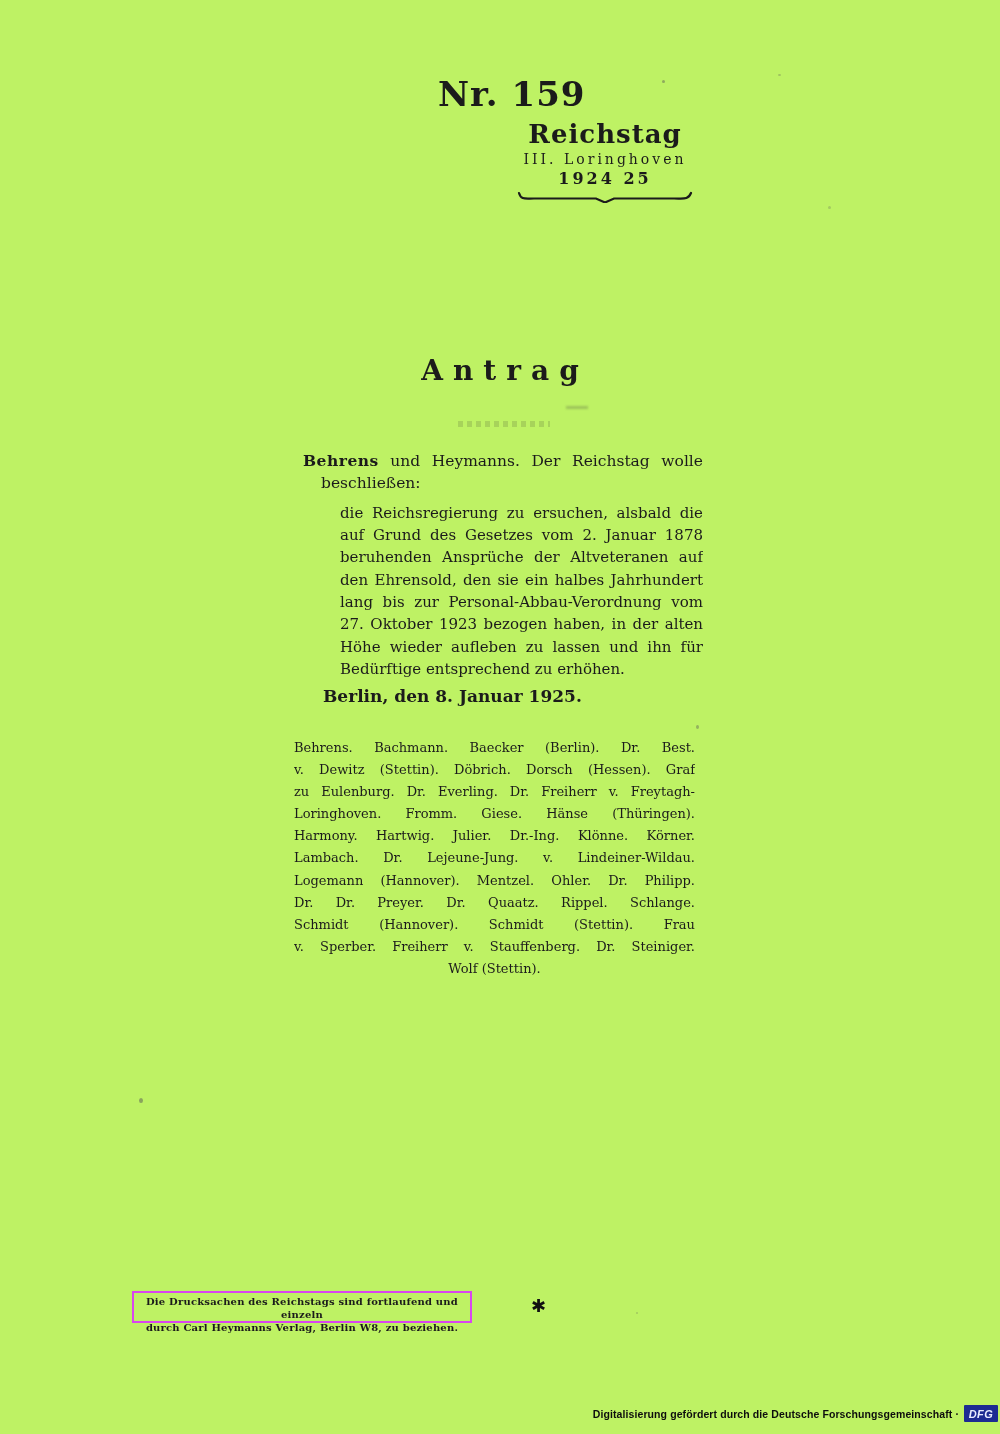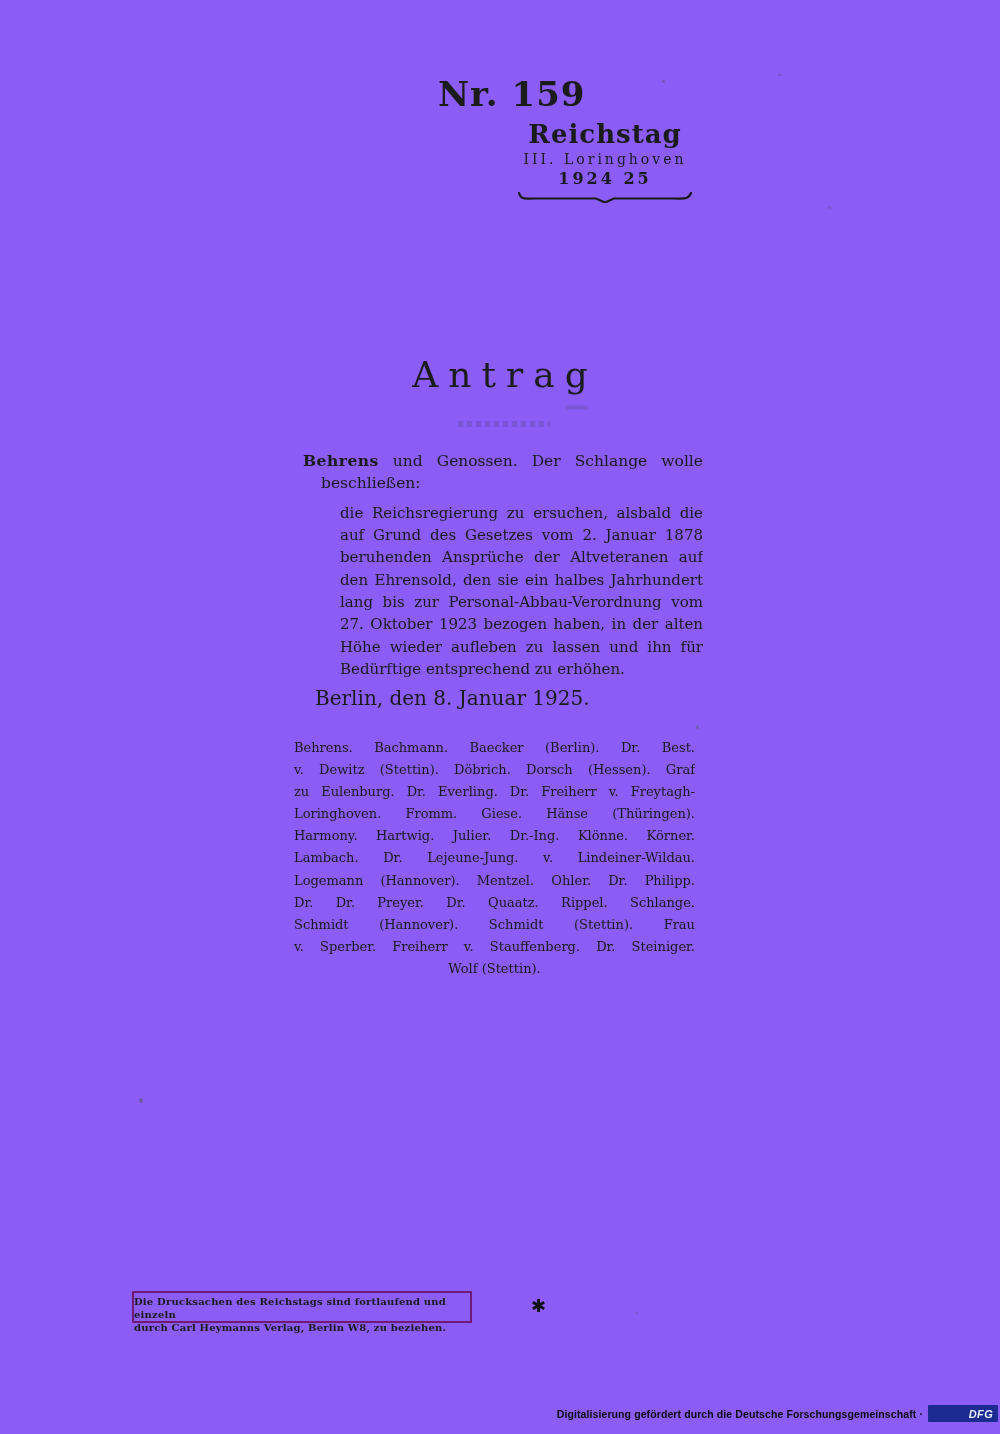--- a/index.html
+++ b/index.html
@@ -1,70 +1,70 @@
 <!DOCTYPE html>
 <html lang="de"><head>
 <meta charset="utf-8">
 <style>
   html,body{margin:0;padding:0;background:#ffffff;}
   .page{
     position:relative;
     width:1000px;height:1434px;
-    background:#8b5cf6;
+    background:#bef264;
     font-family:"DejaVu Serif", serif;
     color:#1b1b1b;
     overflow:hidden;
   }
   
   .doc-number{
     position:absolute;left:438px;top:74px;
     font-size:34px;font-weight:bold;letter-spacing:1px;white-space:nowrap;
   }
   .head-center{position:absolute;left:505px;top:118px;width:200px;text-align:center;}
   .institution{font-size:26px;font-weight:bold;line-height:32px;letter-spacing:1px;}
   .period{font-size:14px;line-height:19px;letter-spacing:3px;white-space:nowrap;}
   .years{font-size:16px;font-weight:bold;letter-spacing:3px;line-height:19px;}
   .head-rule{display:block;margin:2px auto 0;}
   
   .title{
     position:absolute;left:300px;top:354px;width:400px;
-    text-align:center;font-size:36px;font-weight:normal;
+    text-align:center;font-size:28px;font-weight:bold;
     letter-spacing:10px;text-indent:10px;white-space:nowrap;
   }
   .smudge{
     position:absolute;left:458px;top:421px;width:92px;height:6px;
     background:repeating-linear-gradient(90deg,rgba(40,40,40,.28) 0 5px,rgba(0,0,0,0) 5px 9px);
     filter:blur(.7px);opacity:.55;
   }
   .smudge2{
     position:absolute;left:566px;top:406px;width:22px;height:3px;
     background:rgba(60,60,60,.25);filter:blur(.8px);
   }
   
   .motion{position:absolute;left:303px;top:450px;width:400px;font-size:15.5px;}
   .motion .line{height:22.4px;line-height:22.4px;overflow:hidden;}
   .j{text-align:justify;text-align-last:justify;}
   .b{font-weight:bold;letter-spacing:.5px;margin-top:48px;}
   .hang{padding-left:18px;}
   .clause{margin-top:7px;font-size:15px;}
   .clause .line{padding-left:37px;height:22.3px;line-height:22.3px;}
-  .dateline{position:absolute;left:315px;top:686px;font-size:20px;white-space:nowrap;}
+  .dateline{position:absolute;left:323px;top:686px;font-size:17px;white-space:nowrap;font-weight:bold;}
   
   .signatories{position:absolute;left:294px;top:737px;width:401px;font-size:13px;}
   .signatories .line{height:22.1px;line-height:22.1px;overflow:hidden;}
   .center{text-align:center;text-align-last:center;}
   
   .imprint{
     position:absolute;left:116px;top:1266px;
     font-size:11.5px;font-weight:bold;letter-spacing:.4px;white-space:nowrap;
   }
   .pubbox{
     position:absolute;left:132px;top:1291px;width:340px;height:32px;
-    border:2px solid #701a75;box-sizing:border-box;
-    font-size:10px;font-weight:bold;line-height:13px;
+    border:2px solid #d946ef;box-sizing:border-box;
+    text-align:center;font-size:10px;font-weight:bold;line-height:13px;
     padding-top:2px;letter-spacing:.2px;
   }
   .star{
     position:absolute;left:531px;top:1295px;
     font-family:"DejaVu Sans",sans-serif;font-size:18px;font-weight:bold;color:#111;
   }
   
   .credit{
     position:absolute;right:2px;top:1405px;
     display:flex;align-items:center;gap:5px;
@@ -101,21 +101,21 @@
       <path d="M3 3 C5 10 9 8.5 18 8.5 L80 8.5 L89 12.5 L98 8.5 L158 8.5 C168 8.5 172 10 175 3" fill="none" stroke="#1b1b1b" stroke-width="2.2" stroke-linecap="round"></path>
     </svg>
   </div>
 
   <div class="title">Antrag</div>
   <div class="smudge"></div>
   <div class="smudge2"></div>
 
   <section class="motion">
     <div class="line j">
-      <span class="b">Behrens</span><span> und Genossen. Der Schlange wolle</span>
+      <span class="b">Behrens</span><span> und Heymanns. Der Reichstag wolle</span>
     </div>
     <div class="line hang">beschließen:</div>
     <div class="clause">
       <div class="line j">die Reichsregierung zu ersuchen, alsbald die</div>
       <div class="line j">auf Grund des Gesetzes vom 2. Januar 1878</div>
       <div class="line j">beruhenden Ansprüche der Altveteranen auf</div>
       <div class="line j">den Ehrensold, den sie ein halbes Jahrhundert</div>
       <div class="line j">lang bis zur Personal-Abbau-Verordnung vom</div>
       <div class="line j">27. Oktober 1923 bezogen haben, in der alten</div>
       <div class="line j">Höhe wieder aufleben zu lassen und ihn für</div>
@@ -142,21 +142,21 @@
 
   <div class="pubbox">
     <div>Die Drucksachen des Reichstags sind fortlaufend und einzeln</div>
     <div>durch Carl Heymanns Verlag, Berlin W8, zu beziehen.</div>
   </div>
 
   <span class="star">✱</span>
 
   <div class="credit">
     <span>Digitalisierung gefördert durch die Deutsche Forschungsgemeinschaft ·</span>
-    <span class="dfg" style="background: rgb(28, 43, 146); padding-left: 36px;">DFG</span>
+    <span class="dfg" style="background: rgb(28, 43, 146);">DFG</span>
   </div>
 
   <span class="speck s1"></span>
   <span class="speck s2"></span>
   <span class="speck s3"></span>
   <span class="speck s4"></span>
   <span class="speck s5"></span>
   <span class="speck s6"></span>
 </div>
 

